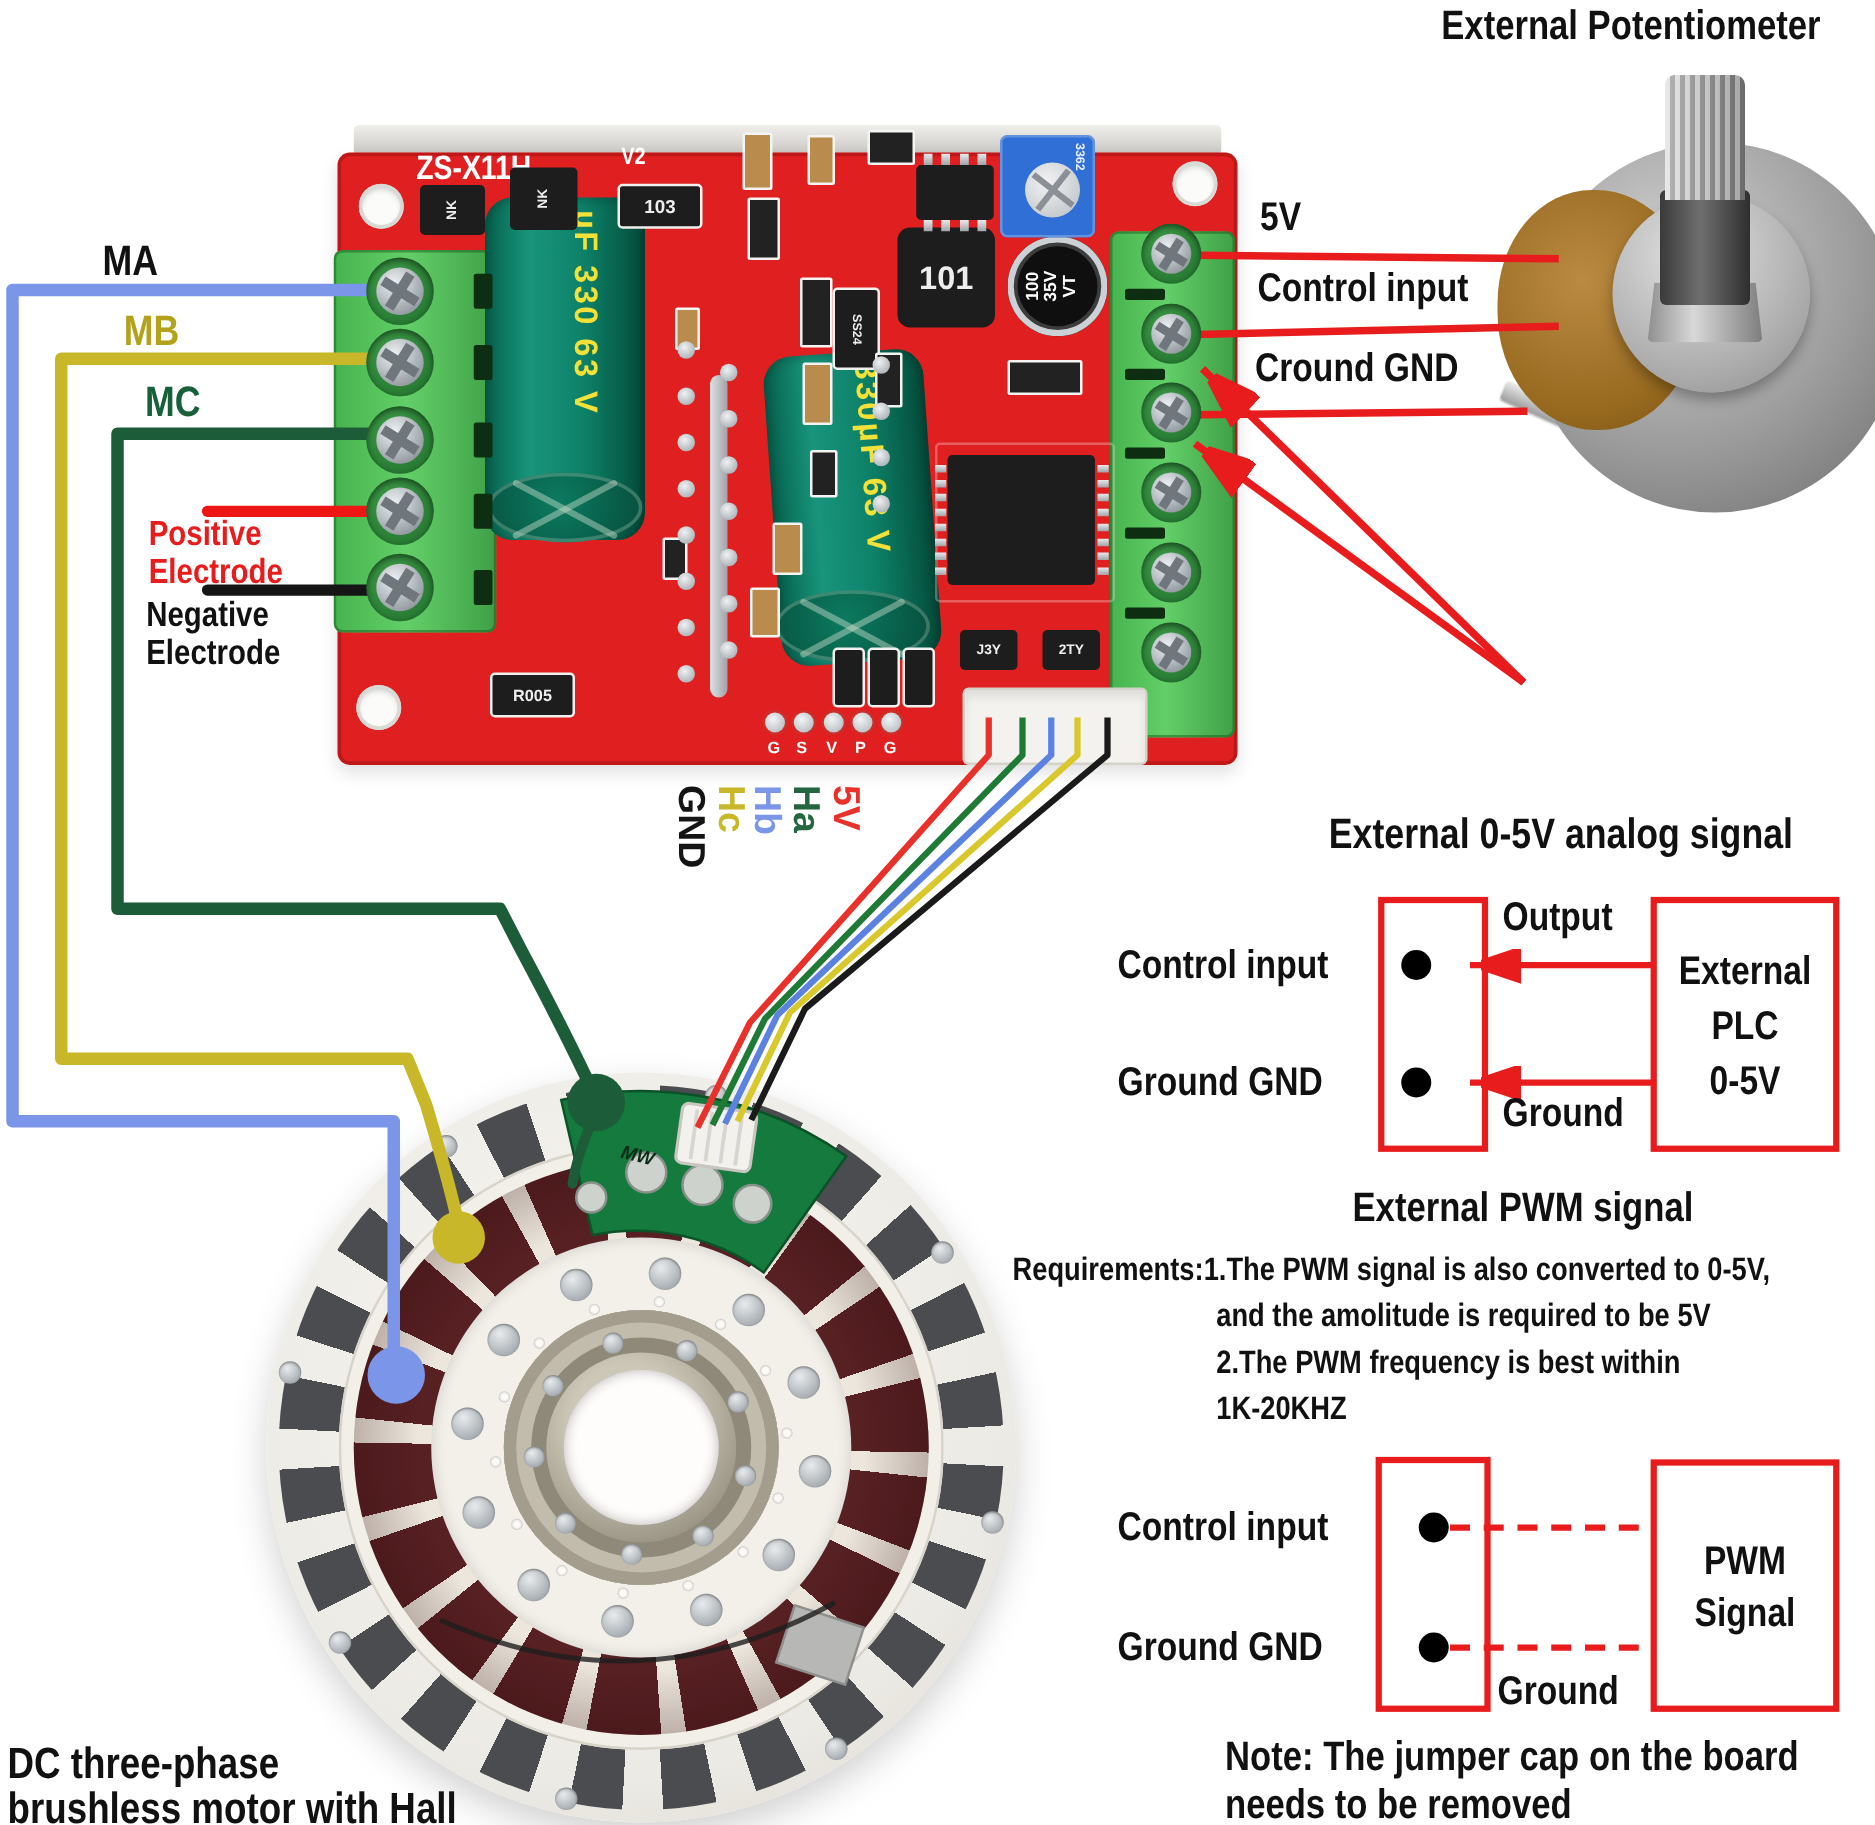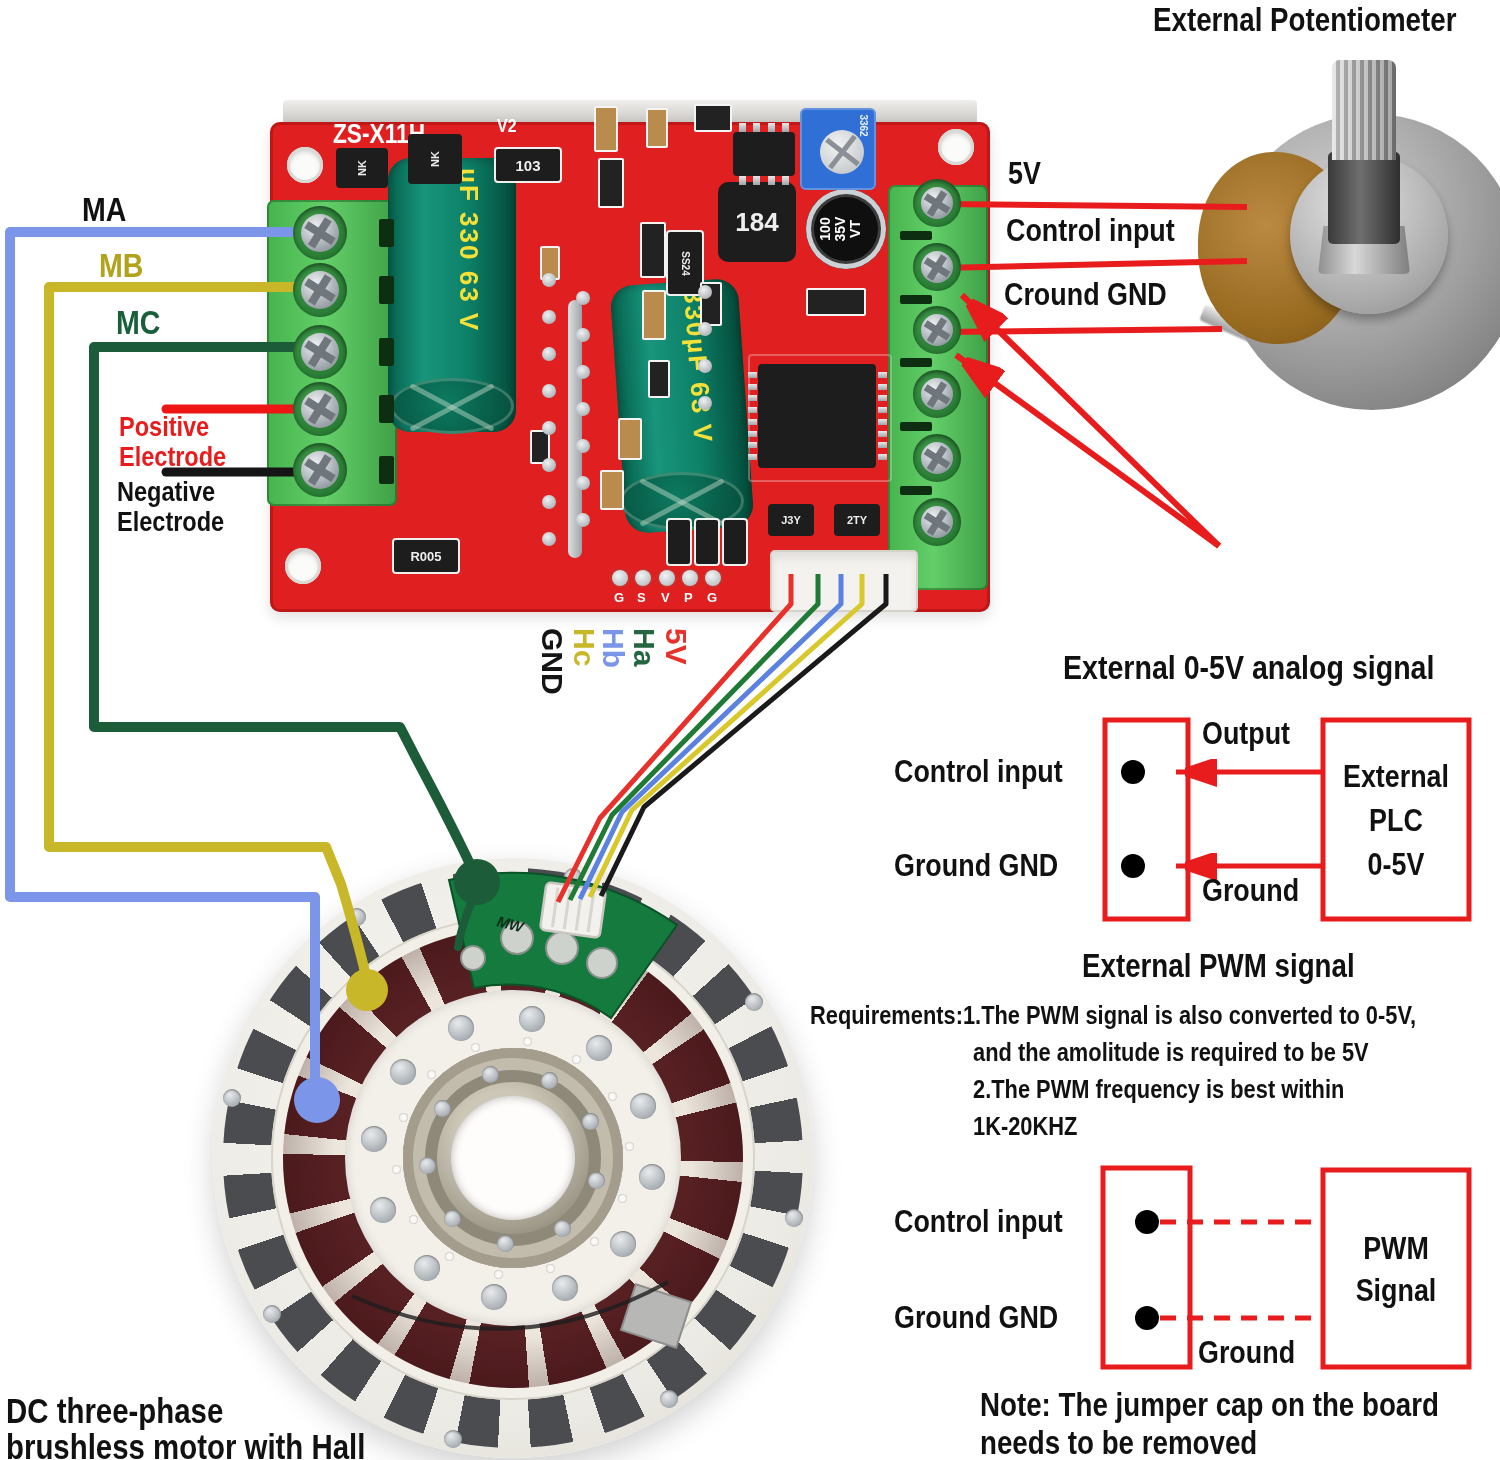--- a/index.html
+++ b/index.html
@@ -163,21 +163,21 @@
   </div>
   <div class="cap" style="left:618px;top:282px;width:128px;height:248px;transform:rotate(-4deg);">
     <div class="capTxt" style="left:98px;top:8px;font-size:26px;">330µF  63 V</div>
   </div>
   <div class="capTop" style="left:620px;top:472px;width:124px;height:58px;">
     <div class="capX1"></div>
       <div class="capX2"></div>
   </div>
 
   <div class="chip" style="left:718px;top:182px;width:78px;height:80px;font-size:26px;border-radius:10px;">
-    <span>184</span>
+    <span>101</span>
   </div>
   <div class="abs" style="left:806px;top:189px;width:80px;height:80px;border-radius:50%;background:#0f0f0f;
        box-shadow:inset 0 0 0 5px #ccd1d5, inset 0 0 0 8px #3c3c3c;">
     <div class="abs" style="left:10px;top:12px;width:60px;height:56px;transform:rotate(-90deg);color:#fff;font-weight:bold;
          font-size:14px;line-height:15px;text-align:center;">
       <div>100</div>
       <div>35V</div>
       <div>VT</div>
     </div>
   </div>

